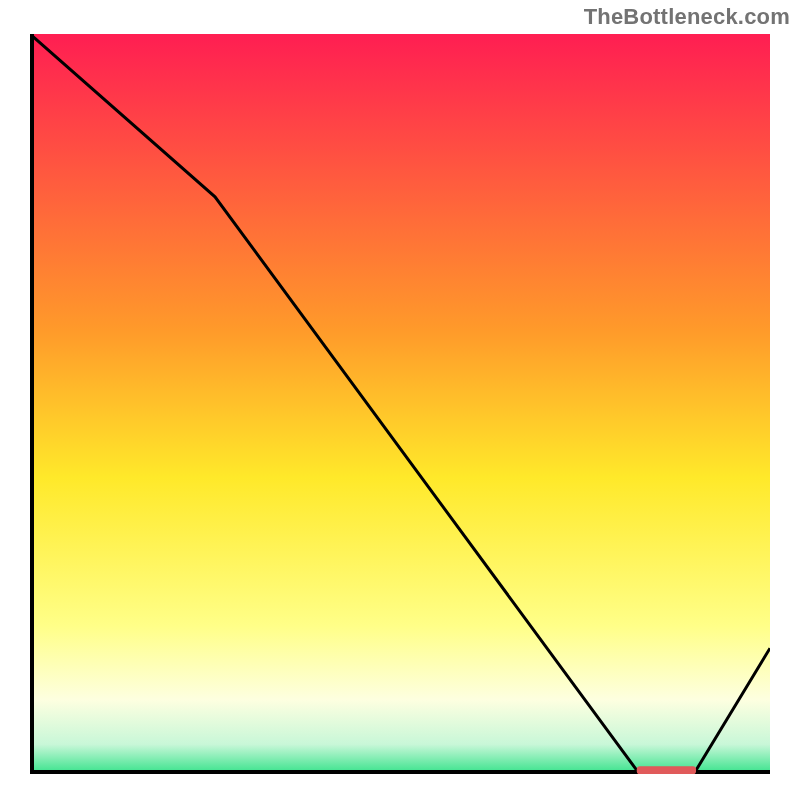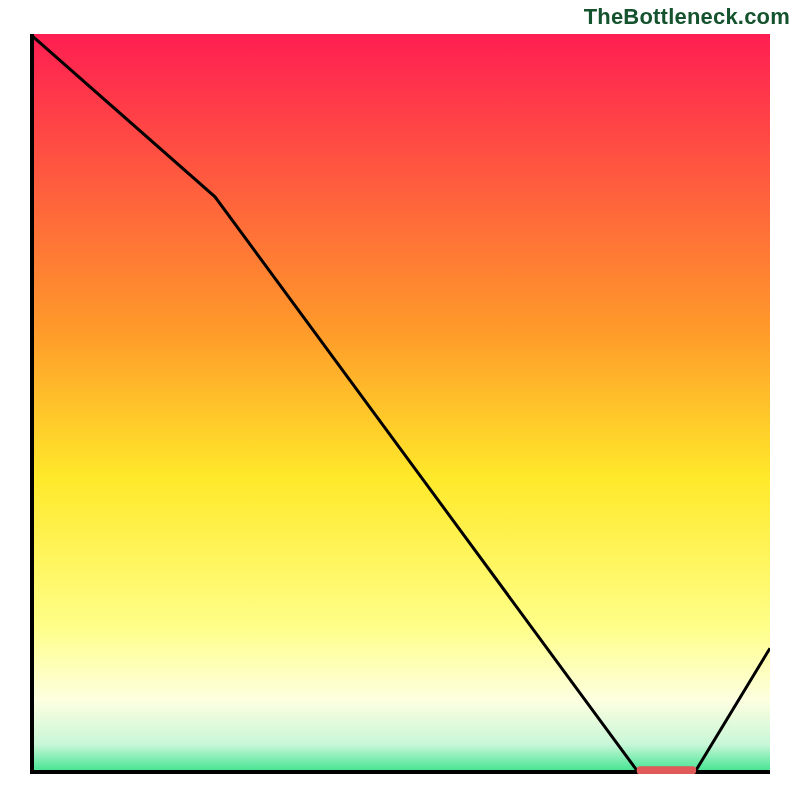--- a/index.html
+++ b/index.html
@@ -10,21 +10,21 @@
     height: 800px;
     background: #fff;
   }
   .attribution {
     position: absolute;
     top: 4px;
     right: 10px;
     font-family: Arial, Helvetica, sans-serif;
     font-size: 22px;
     font-weight: bold;
-    color: #14532d;
+    color: #737373;
     letter-spacing: 0.2px;
   }
   .plot {
     position: absolute;
     left: 30px;
     top: 34px;
     width: 740px;
     height: 740px;
   }
   .plot svg { display: block; }

